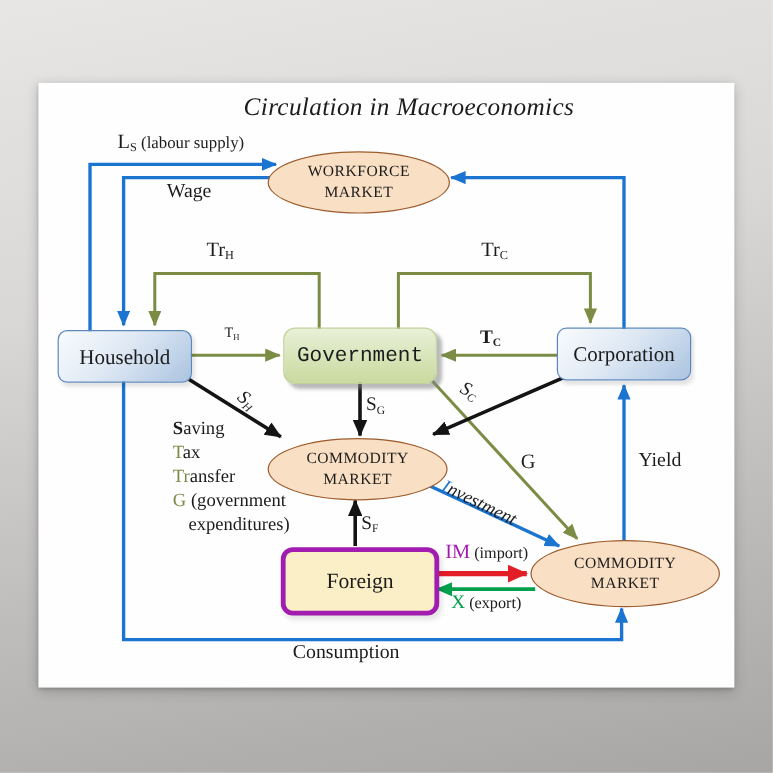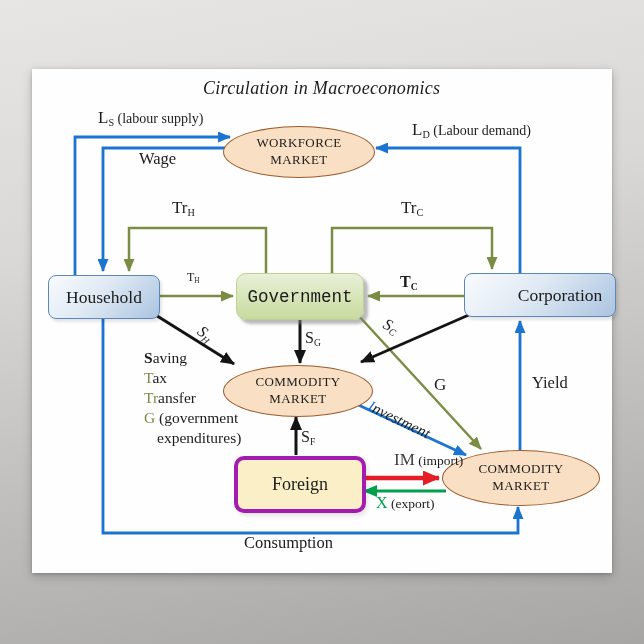--- a/index.html
+++ b/index.html
@@ -33,28 +33,28 @@
   .yellowbox{
     border:4px solid #a21caf;border-radius:10px;
     background:#faefc6;
     box-shadow:2px 3px 4px rgba(0,0,0,0.10);
   }
   .market{
     position:absolute;display:flex;flex-direction:column;align-items:center;justify-content:center;
     border:1.4px solid #9c5c2e;border-radius:50%;background:#f9dfc3;
     font-size:13px;letter-spacing:0.4px;text-align:center;line-height:1.3;
   }
-  .title{font-size:18px;font-style:italic;letter-spacing:0.3px;}
+  .title{font-size:21px;font-style:italic;letter-spacing:0.3px;}
   .flowlabel{font-size:16.5px;}
   .small{font-size:14px;}
   .ital{font-style:italic;}
   .legendrow{font-size:15.5px;margin-left:33px;}
   .olive{color:#7b8c45;}
   .boldpfx{font-weight:bold;}
-  .redtxt{color:#404040;margin-left:23px;}
+  .redtxt{color:#a21caf;}
   .greentxt{color:#00a04c;}
   .bluetxt{color:#1b74d0;}
 </style>
 </head>
 <body>
 
 <div id="stage">
   <div id="poster">
 
     <svg id="arrows" width="644" height="644" viewBox="0 0 644 644" style="left:-32px;top:-69px;">
@@ -101,21 +101,21 @@
     </svg>
 
     <div class="lbl title" style="left:171px;top:10px;">Circulation in Macroeconomics</div>
 
     <div class="node bluebox" style="left:16px;top:206px;width:110px;height:42px;">
       <span>Household</span>
     </div>
     <div class="node greenbox" style="left:204px;top:204px;width:126px;height:45px;">
       <span>Government</span>
     </div>
-    <div class="node bluebox" style="left:432px;top:204px;width:110px;height:42px;padding-left:40px;">
+    <div class="node bluebox" style="left:432px;top:204px;width:110px;height:42px;">
       <span>Corporation</span>
     </div>
     <div class="node yellowbox" style="left:202px;top:387px;width:124px;height:49px;font-size:18px;">
       <span>Foreign</span>
     </div>
 
     <div class="market" style="left:191px;top:57px;width:150px;height:50px;">
       <span>WORKFORCE</span>
       <span>MARKET</span>
     </div>
@@ -125,23 +125,20 @@
     </div>
     <div class="market" style="left:410px;top:381px;width:156px;height:54px;">
       <span>COMMODITY</span>
       <span>MARKET</span>
     </div>
 
     <div class="lbl" style="left:66px;top:40px;font-size:17px;">
       <span>L</span><span class="sub">S</span><span class="small"> (labour supply)</span>
     </div>
     <div class="lbl flowlabel" style="left:107px;top:82px;">Wage</div>
-    <div class="lbl" style="left:380px;top:52px;font-size:17px;">
-      <span>L</span><span class="sub">D</span><span class="small"> (Labour demand)</span>
-    </div>
     <div class="lbl" style="left:140px;top:130px;font-size:17px;">
       <span>Tr</span><span class="sub">H</span>
     </div>
     <div class="lbl" style="left:369px;top:130px;font-size:17px;">
       <span>Tr</span><span class="sub">C</span>
     </div>
     <div class="lbl" style="left:155px;top:202px;font-size:12px;">
       <span>T</span><span class="sub">H</span>
     </div>
     <div class="lbl" style="left:368px;top:205px;font-size:16px;font-weight:bold;">

